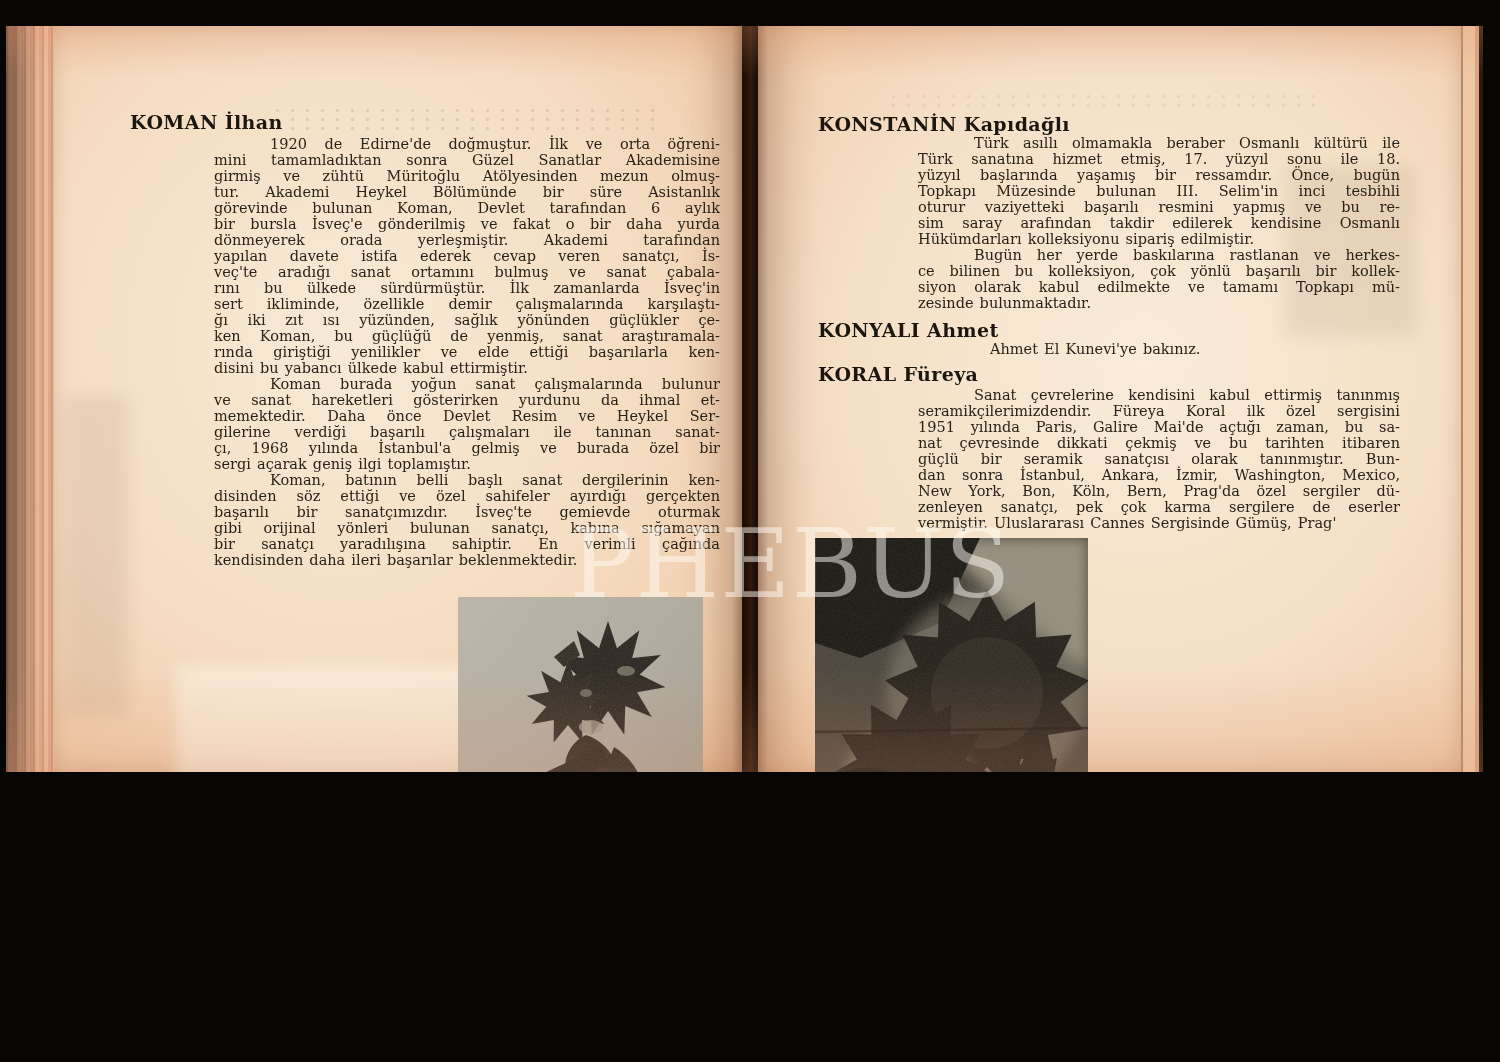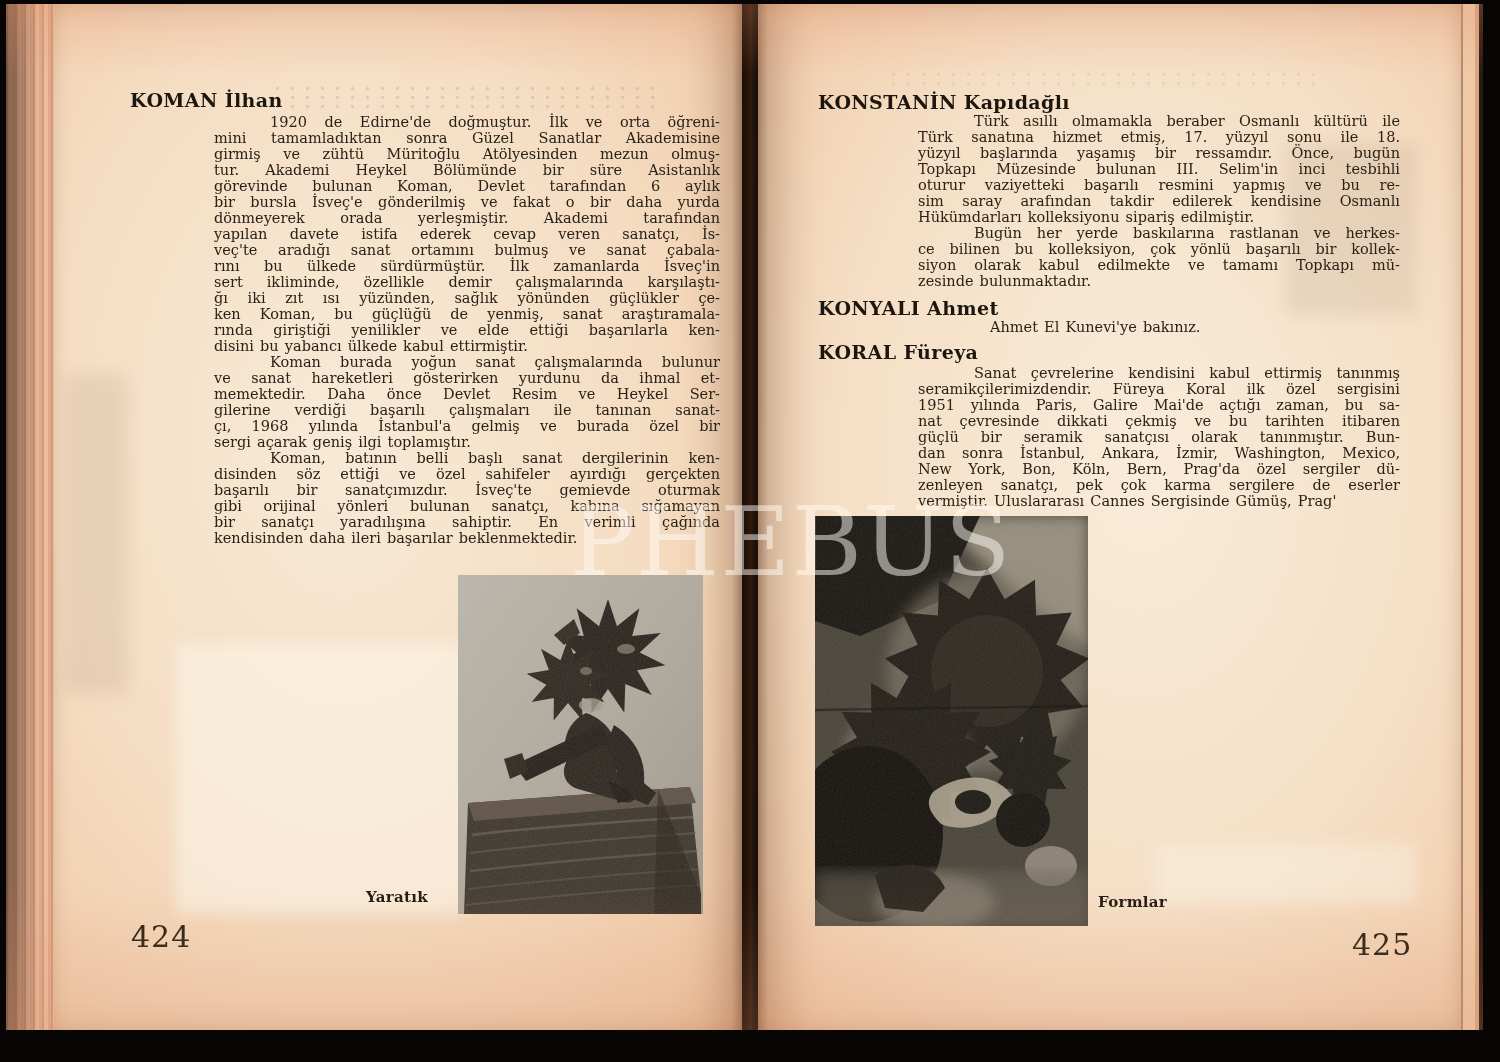--- a/index.html
+++ b/index.html
@@ -5,21 +5,21 @@
 <style>
   html,body{margin:0;padding:0;}
   body{
     width:1500px;height:1062px;
     background:#070605;
     position:relative;
     overflow:hidden;
     font-family:"DejaVu Serif","Liberation Serif",serif;
   }
   .book{
-    position:absolute;left:6px;top:4px;width:1477px;height:1026px;
+    position:absolute;left:6px;top:26px;width:1477px;height:746px;
     overflow:hidden;
   }
   
   .edge-stack{
     position:absolute;left:0;top:0;width:48px;height:100%;
     background:
       linear-gradient(90deg,rgba(40,15,5,.55),rgba(40,15,5,0) 70%),
       repeating-linear-gradient(90deg,#d29a7c 0 2px,#ecbd9d 2px 6px,#e0a98a 6px 9px);
   }
   .page{

